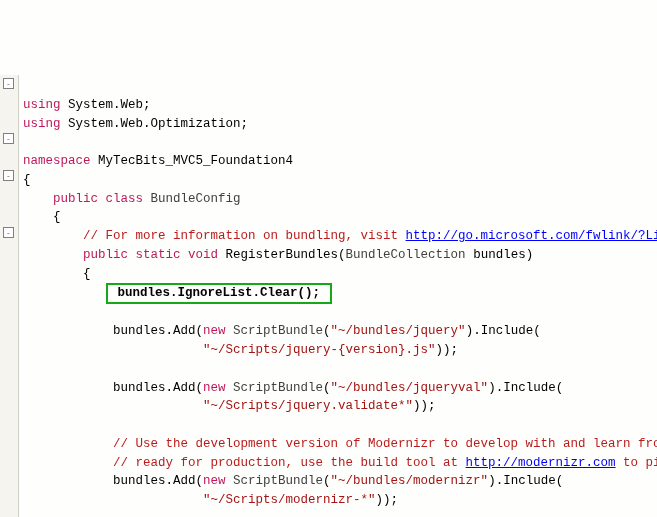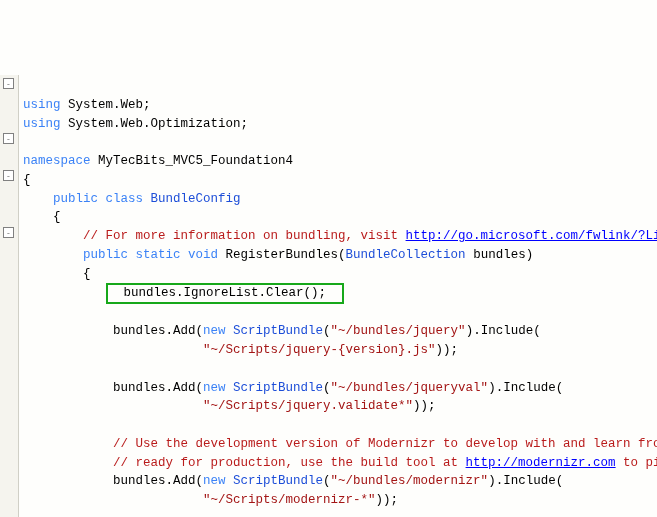--- a/index.html
+++ b/index.html
@@ -32,30 +32,31 @@
     background: #fff;
     font-size: 8px;
     line-height: 9px;
     text-align: center;
     color: #606060;
     cursor: pointer;
   }
   .code {
     padding: 2px 0 2px 4px;
   }
-  .k  { color: #3b82f6; }   
-  .t  { color: #1d4ed8; }   
+  .k  { color: #be185d; }   
+  .t  { color: #404040; }   
   .s  { color: #a31515; }   
   .c  { color: #b91c1c; }   
   .l  { color: #0000ff; text-decoration: underline; } 
   .hl {
     border: 2px solid #17a81a;
-    padding: 0 16px;
+    padding: 0 10px;
     display: inline-block;
     line-height: 1.3;
+    font-weight: bold;
   }
   .row { display: block; min-height: 1.5em; }
 </style>
 </head>
 <body>
 
 
 
 <div class="editor">
   <div class="gutter">

